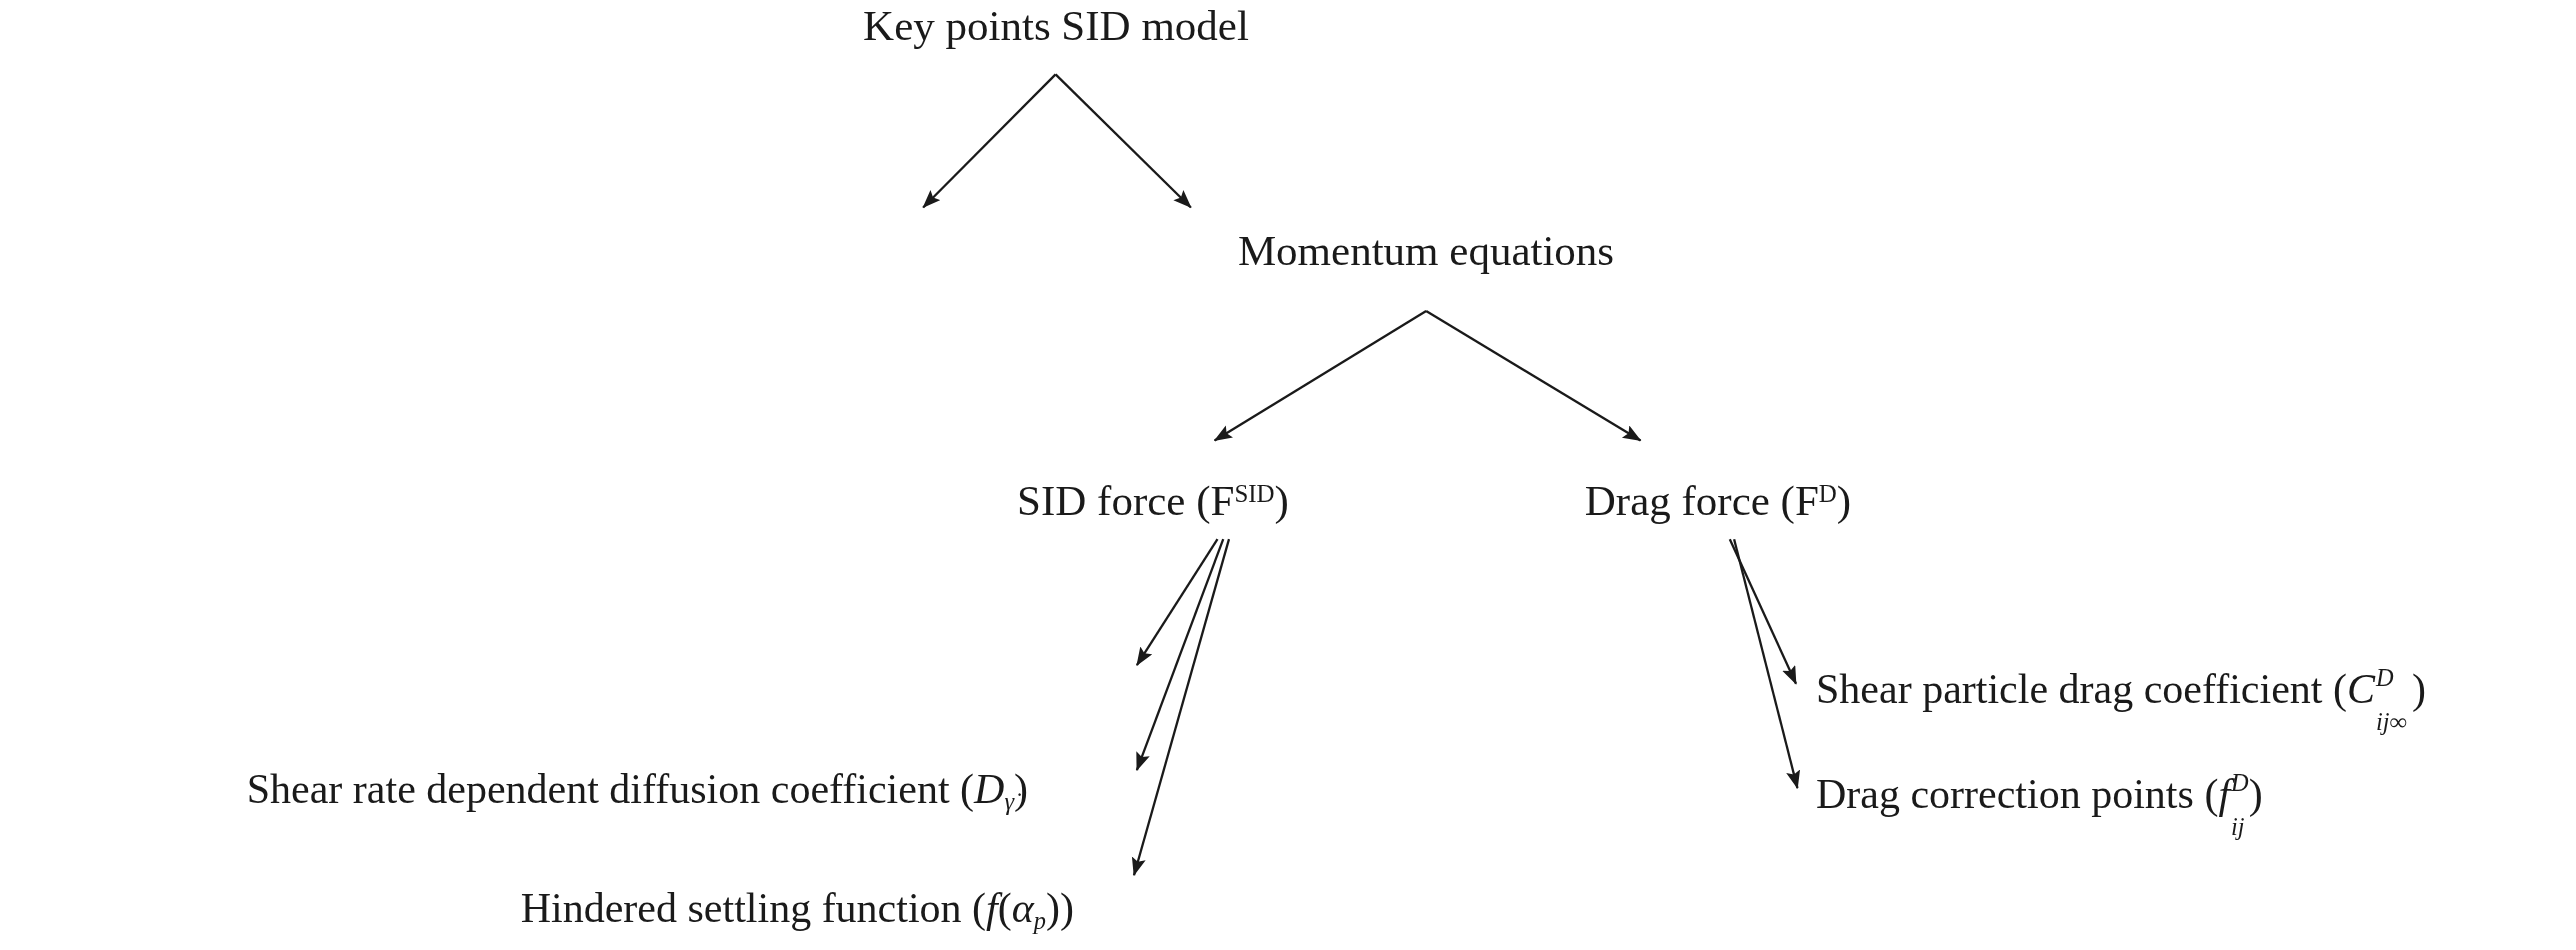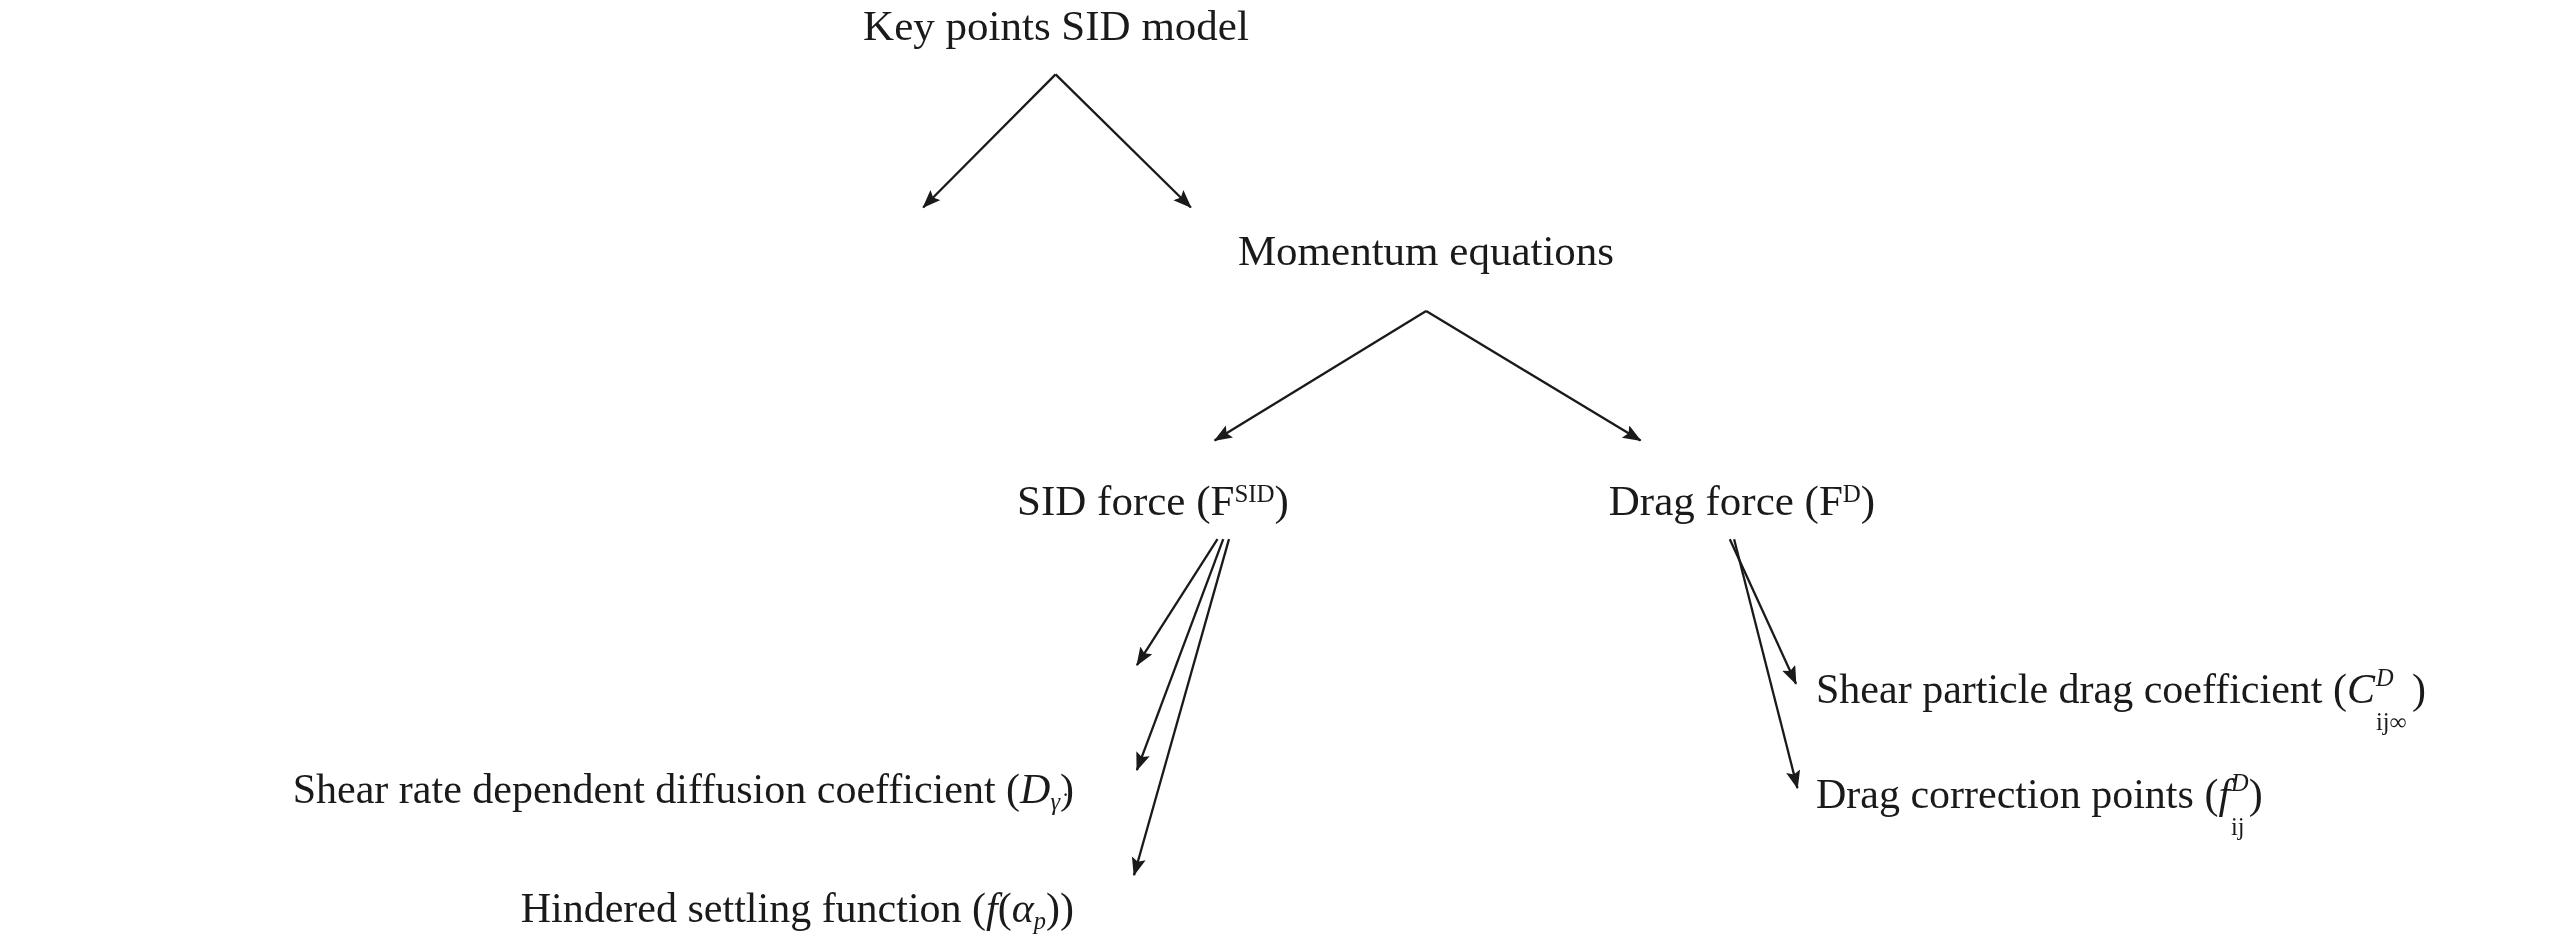--- a/index.html
+++ b/index.html
@@ -80,20 +80,21 @@
     bottom: 0.50em;
     font-size: 0.58em;
     font-style: italic;
     white-space: nowrap;
   }
   .supsub > .sub-part {
     position: absolute;
     left: 0.04em;
     top: 0.30em;
     font-size: 0.58em;
+    font-style: italic;
     white-space: nowrap;
   }
   .supsub-spacer {
     display: inline-block;
   }
   .dotgamma {
     position: relative;
     display: inline-block;
   }
 </style>
@@ -127,26 +128,26 @@
 
   <div class="node node-center tier-title" style="left:1056px; top:3.6px;">Key points SID model</div>
 
 
   <div class="node node-center tier-three" style="left:1153px; top:479px;">
     <span>SID force (F</span><sup class="sscript">SID</sup><span>)</span>
   </div>
 
   <div class="node node-center tier-two" style="left:1426px; top:229px;">Momentum equations</div>
 
-  <div class="node node-center tier-three" style="left:1718px; top:479px;margin-left:24px;">
+  <div class="node node-center tier-three" style="left:1718px; top:479px;">
     <span>Drag force (F</span><sup class="sscript">D</sup><span>)</span>
   </div>
 
 
-  <div class="node node-right tier-leaf" style="left:1074px; top:768px;">
+  <div class="node node-right tier-leaf" style="left:1028px; top:768px;">
     <span>Shear rate dependent diffusion coefficient (</span><span class="math">D</span><sub class="sscript dotgamma">γ̇</sub><span>)</span>
   </div>
 
   <div class="node node-right tier-leaf" style="left:1074px; top:874px;margin-top:13px;">
     <span>Hindered settling function (</span><span class="math">f</span><span>(</span><span class="math">α</span><sub class="sscript">p</sub><span>)</span><span>)</span>
   </div>
 
   <div class="node node-left tier-leaf" style="left:1816px; top:668px;">
     <span>Shear particle drag coefficient (</span><span class="math">C</span><span class="supsub"><span class="sup-part">D</span><span class="sub-part">ij∞</span></span><span class="supsub-spacer" style="width:37px;"></span><span>)</span>
   </div>

